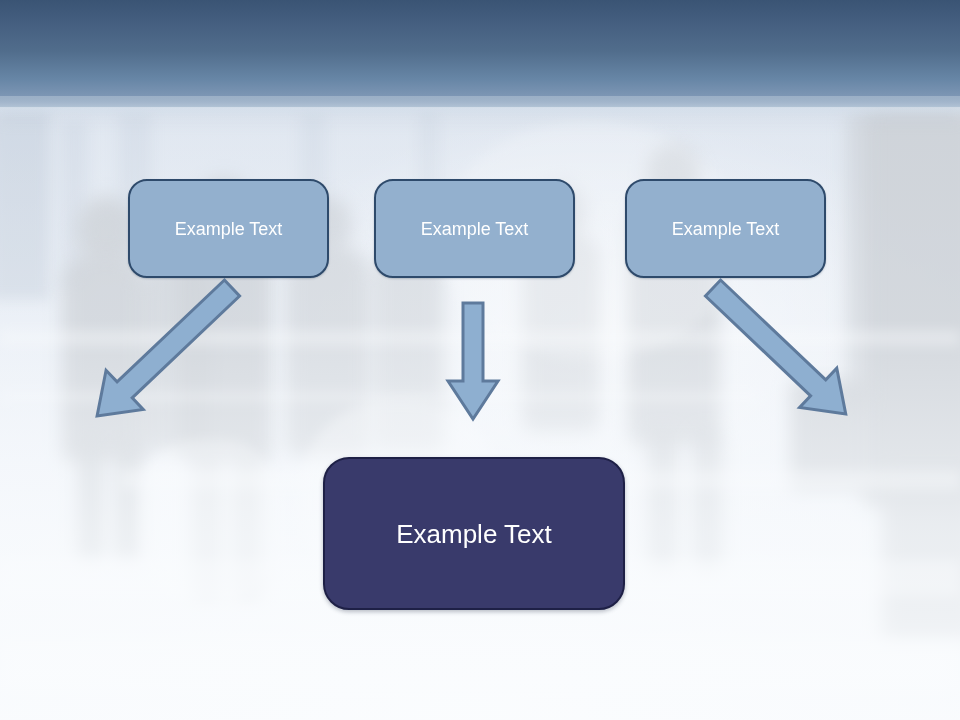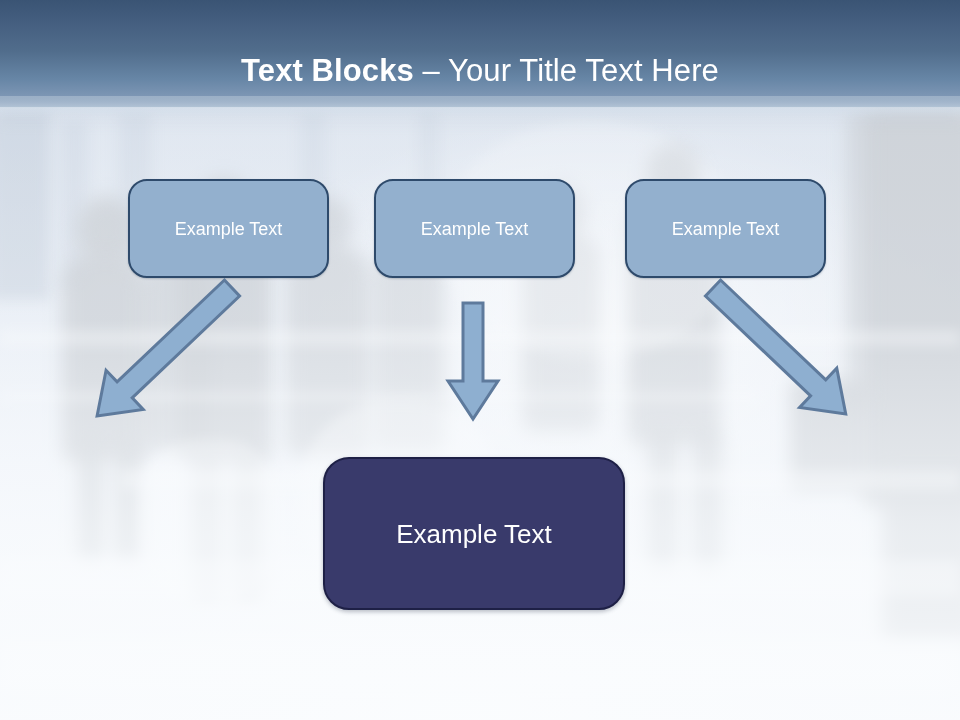--- a/index.html
+++ b/index.html
@@ -167,23 +167,20 @@
     <div class="streak" style="left:440px; top:120px; width:300px; height:240px; opacity:.35; border-radius:50%;"></div>
     <div class="streak" style="left:140px; top:440px; width:140px; height:160px; opacity:.5; border-radius:40%;"></div>
     <div class="streak" style="left:300px; top:400px; width:200px; height:200px; opacity:.55; border-radius:45%;"></div>
     <div class="dkstreak" style="left:0px; top:108px; width:960px; height:14px; opacity:.5;"></div>
   </div>
   <div id="photoVeil"></div>
 
   <div id="header"></div>
   <div id="headerFade"></div>
 
-  <div id="title">
-    <span class="bold">Text Blocks </span><span class="light">– </span><span class="light">Your Title Text Here</span>
-  </div>
 
   <div class="topbox" id="box0">
     <span class="label">Example Text</span>
   </div>
   <div class="topbox" id="box1">
     <span class="label">Example Text</span>
   </div>
   <div class="topbox" id="box2">
     <span class="label">Example Text</span>
   </div>

